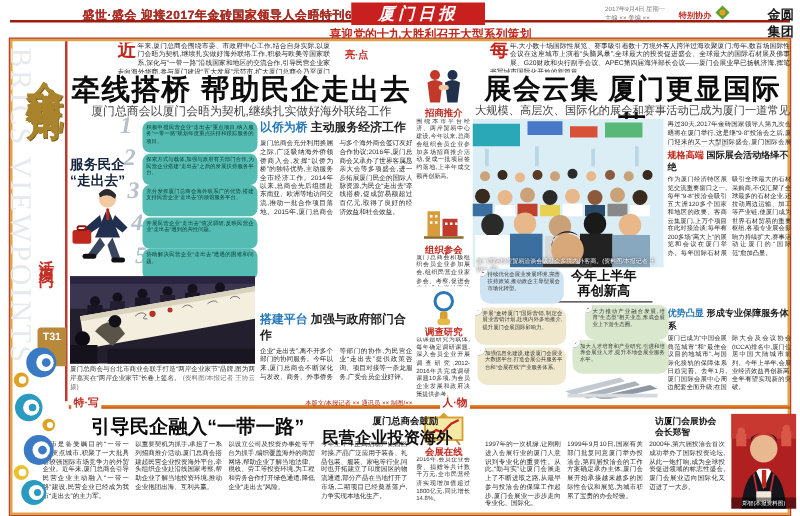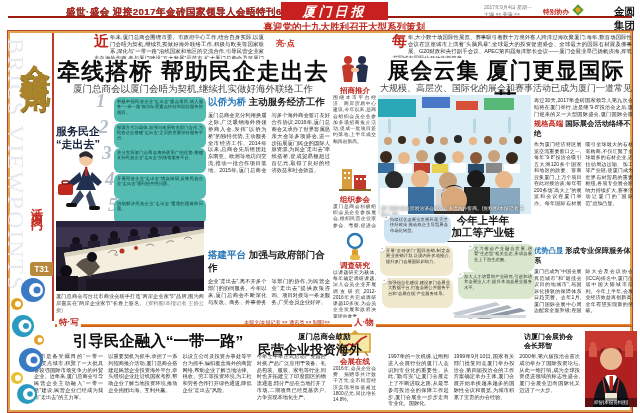--- a/index.html
+++ b/index.html
@@ -50,21 +50,21 @@
     <rect x="2" y="2" width="8" height="8" fill="#5aa030" transform="rotate(45 6 6)"></rect>
     <circle cx="6" cy="6" r="2.4" fill="#e8a020"></circle>
   </svg>
   <div class="abs" style="left:586px;top:5px;font-size:10.5px;font-weight:bold;color:#1a1a1a;margin-left:28px;">金圆集团</div>
 
   <div class="abs" style="left:8px;top:31px;width:620px;height:377px;border:2px solid #e0a24c;box-shadow:0 0 0 1px #b8442a;"></div>
 
   <div class="abs vert serif" style="left:2px;top:38px;height:300px;font-size:24px;color:#e6eaee;letter-spacing:2px;z-index:1;">BRICS VIEWPOINTS</div>
   <div class="abs vert serif" style="left:14px;top:40px;height:165px;font-size:30px;font-weight:bold;color:#a9842d;letter-spacing:6px;z-index:2;text-shadow:.5px .5px 0 #7a5c14;">金砖视角</div>
   <div class="abs vert" style="left:28px;top:198px;height:62px;font-size:12.5px;font-weight:bold;color:#c43026;letter-spacing:3px;z-index:2;">活力厦门</div>
-  <div class="abs" style="left:30px;top:262px;width:23px;height:14px;background:#b8893b;color:#fff;font-size:8.5px;font-weight:bold;text-align:center;line-height:14px;border-radius:3px 0 0 3px;z-index:2;">T31</div>
+  <div class="abs" style="left:30px;top:262px;width:23px;height:31px;background:#b8893b;color:#fff;font-size:8.5px;font-weight:bold;text-align:center;line-height:14px;border-radius:3px 0 0 3px;z-index:2;">T31</div>
   <svg class="abs" style="left:9px;top:278px;z-index:2;" width="38" height="128" viewBox="0 0 38 128">
     <g stroke-width="1">
       <circle cx="24" cy="12" r="12" fill="#3a7ac4"></circle>
         <circle cx="27" cy="12" r="7" fill="#fff"></circle>
         <circle cx="28" cy="12" r="3.5" fill="#3a7ac4"></circle>
       <circle cx="8" cy="26" r="6" fill="#e0a020"></circle>
         <circle cx="9" cy="26" r="3" fill="#fff"></circle>
       <circle cx="14" cy="48" r="11" fill="#2a9ac0"></circle>
         <circle cx="16" cy="48" r="6.5" fill="#fff"></circle>
         <circle cx="17" cy="48" r="3" fill="#2a9ac0"></circle>
@@ -292,21 +292,21 @@
     <div class="jt" style="margin-top:2px;height:102px;column-count:2;column-gap:4px;font-size:5px;">作为厦门经济特区展览交流重要窗口之一,每年“9·8”投洽会吸引五大洲120多个国家和地区的政要、客商云集厦门,上万个项目在此对接洽谈;每年有200多场“高大上”的展览和会议在厦门举办。每年国际石材展吸引全球最大的石材采购商,不仅汇聚了全球最多的石材企业,还拉动周边运输、加工等产业链,使厦门成为世界石材贸易的重要枢纽,各项专业展会影响力持续扩大,赛事活动让厦门的“国际范”愈加凸显。</div>
     <div class="smallhead" style="margin-top:3px;">
       <span class="bluehead">优势凸显</span>
       <span>形成专业保障服务体系</span>
     </div>
     <div class="jt" style="margin-top:2px;height:72px;column-count:2;column-gap:4px;font-size:5px;">厦门已成为“中国会展典范城市”和“最佳会议目的地城市”,与国际化接轨的保障体系日趋完善。去年1月,厦门国际会展中心周边配套全面升级;在国际大会及会议协会(ICCA)排名中,厦门位居中国大陆城市前列。今年上半年,会展业经济效益再创新高,全年有望实现新的突破。</div>
   </div>
 
   <div class="abs" style="left:378px;top:212px;width:153px;height:108px;">
     <div class="abs" style="left:66px;top:2px;width:78px;text-align:center;font-size:10.5px;font-weight:bold;color:#111;">今年上半年</div>
-    <div class="abs" style="left:66px;top:14px;width:78px;text-align:center;font-size:10.5px;font-weight:bold;color:#111;border-bottom:1.5px solid #333;padding-bottom:1px;">加工等产业链</div>
+    <div class="abs" style="left:66px;top:14px;width:78px;text-align:center;font-size:10.5px;font-weight:bold;color:#111;border-bottom:1.5px solid #333;padding-bottom:1px;">再创新高</div>
     <div class="bubble" style="left:6px;top:3px;width:58px;height:24px;background:#cfe4f2;">
       <span class="nb">1</span>
       <span>持续优化会展业发展环境,完善扶持政策,推动政企主导型展会市场化转型。</span></div>
     <div class="bubble" style="left:90px;top:32px;width:58px;height:24px;background:#d9e8cc;">
       <span class="nb">2</span>
       <span>大力推动产业融合发展,培育“生态型”相关业态,形成会展业上下游生态圈。</span></div>
     <div class="bubble" style="left:2px;top:34px;width:64px;height:26px;background:#efe8cd;">
       <span class="nb">3</span>
       <span>开展“金砖厦门”国际营销,制定会展业营销计划,赴境内外多地推介,提升厦门会展国际影响力。</span></div>
     <div class="bubble" style="left:80px;top:60px;width:68px;height:23px;background:#d9e8cc;">

